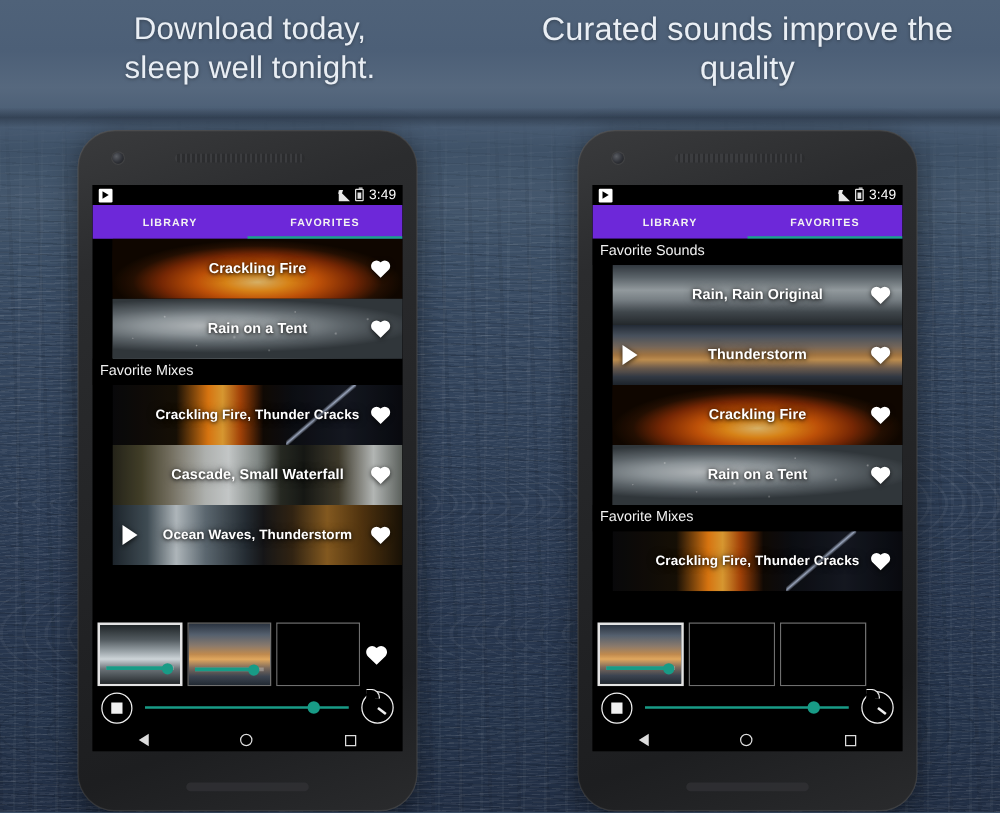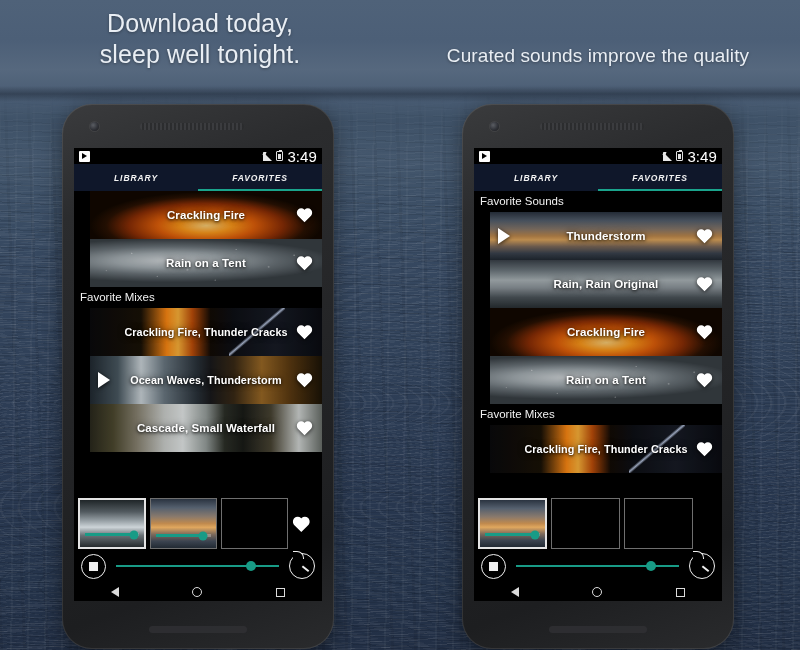--- a/index.html
+++ b/index.html
@@ -49,21 +49,21 @@
     position: absolute; top: 8px;
     color: #e9eef4;
     font-size: 25px;
     font-weight: 400;
     line-height: 31px;
     text-align: center;
     text-shadow: 0 1px 3px rgba(0,0,0,0.35);
     letter-spacing: 0.1px;
   }
   .headline.left  { left: 8px;   width: 384px; }
-  .headline.right { right: 4px;  width: 396px; font-size: 19px; margin-top: 32px; }
+  .headline.right { right: 4px;  width: 396px; font-size: 26px; }
 
   
   .phone {
     position: absolute;
     width: 272px; height: 545px;
     border-radius: 30px;
     background: linear-gradient(160deg, #3a3b3d 0%, #2b2c2e 18%, #242527 50%, #1d1e20 82%, #2a2b2d 100%);
     box-shadow: 0 6px 22px rgba(0,0,0,0.45), inset 0 0 2px rgba(255,255,255,0.12);
     padding: 44px 12px 48px 12px;
   }
@@ -140,26 +140,26 @@
     position: relative; background: #000;
   }
   .sb-batt::before {
     content: ""; position: absolute; left: 1.5px; top: -2.5px;
     width: 3px; height: 1.5px; background: #e0e0e0;
   }
   .sb-batt::after {
     content: ""; position: absolute; left: 1px; top: 2px; right: 1px; bottom: 1px;
     background: #e0e0e0;
   }
-  .sb-time { font-size: 15px; color: #fff; letter-spacing: 0.1px; text-align: right; }
+  .sb-time { font-size: 11px; color: #fff; letter-spacing: 0.1px; text-align: right; }
 
   
   .tabs {
-    height: 27px; background: #0f172a;
-    display: flex; position: relative; font-style: italic;
+    height: 27px; background: #6d28d9;
+    display: flex; position: relative;
   }
   .tab {
     flex: 1; display: flex; align-items: center; justify-content: center;
     color: #f2f2f2; font-size: 8.5px; font-weight: 700; letter-spacing: 0.9px;
   }
   .tab-indicator {
     position: absolute; bottom: 0; height: 2px;
     background: #1aa48c;
   }
 
@@ -411,32 +411,32 @@
           <div class="row-thumb img-fire-storm">
             <div class="img-lightning"></div>
           </div>
           <div class="row-shade"></div>
           <div class="row-title sm">Crackling Fire, Thunder Cracks</div>
           <svg class="heart" viewBox="0 0 24 22">
             <use href="#heart-glyph"></use>
           </svg>
         </div>
         <div class="row">
+          <div class="row-thumb img-cascade"></div>
+          <div class="row-shade"></div>
+          <div class="row-title">Cascade, Small Waterfall</div>
+          <svg class="heart" viewBox="0 0 24 22">
+            <use href="#heart-glyph"></use>
+          </svg>
+        </div>
+        <div class="row">
           <div class="row-thumb img-ocean-storm"></div>
           <div class="row-shade"></div>
           <span class="play-tri"></span>
           <div class="row-title sm">Ocean Waves, Thunderstorm</div>
-          <svg class="heart" viewBox="0 0 24 22">
-            <use href="#heart-glyph"></use>
-          </svg>
-        </div>
-        <div class="row">
-          <div class="row-thumb img-cascade"></div>
-          <div class="row-shade"></div>
-          <div class="row-title">Cascade, Small Waterfall</div>
           <svg class="heart" viewBox="0 0 24 22">
             <use href="#heart-glyph"></use>
           </svg>
         </div>
       </div>
       <div class="mixer">
         <div class="slot active">
           <div class="row-thumb img-waves-grey"></div>
           <div class="slot-slider">
             <div class="slot-slider-fill" style="width:92%"></div>
@@ -491,32 +491,32 @@
         </span>
       </div>
       <div class="tabs">
         <div class="tab">LIBRARY</div>
         <div class="tab">FAVORITES</div>
         <div class="tab-indicator" style="left:50%;width:50%"></div>
       </div>
       <div class="list">
         <div class="section-head">Favorite Sounds</div>
         <div class="row">
+          <div class="row-thumb img-storm-sky"></div>
+          <div class="row-shade"></div>
+          <div class="row-title">Rain, Rain Original</div>
+          <svg class="heart" viewBox="0 0 24 22">
+            <use href="#heart-glyph"></use>
+          </svg>
+        </div>
+        <div class="row">
           <div class="row-thumb img-sunset-clouds"></div>
           <div class="row-shade"></div>
           <span class="play-tri"></span>
           <div class="row-title">Thunderstorm</div>
-          <svg class="heart" viewBox="0 0 24 22">
-            <use href="#heart-glyph"></use>
-          </svg>
-        </div>
-        <div class="row">
-          <div class="row-thumb img-storm-sky"></div>
-          <div class="row-shade"></div>
-          <div class="row-title">Rain, Rain Original</div>
           <svg class="heart" viewBox="0 0 24 22">
             <use href="#heart-glyph"></use>
           </svg>
         </div>
         <div class="row">
           <div class="row-thumb img-fire"></div>
           <div class="row-shade"></div>
           <div class="row-title">Crackling Fire</div>
           <svg class="heart" viewBox="0 0 24 22">
             <use href="#heart-glyph"></use>

